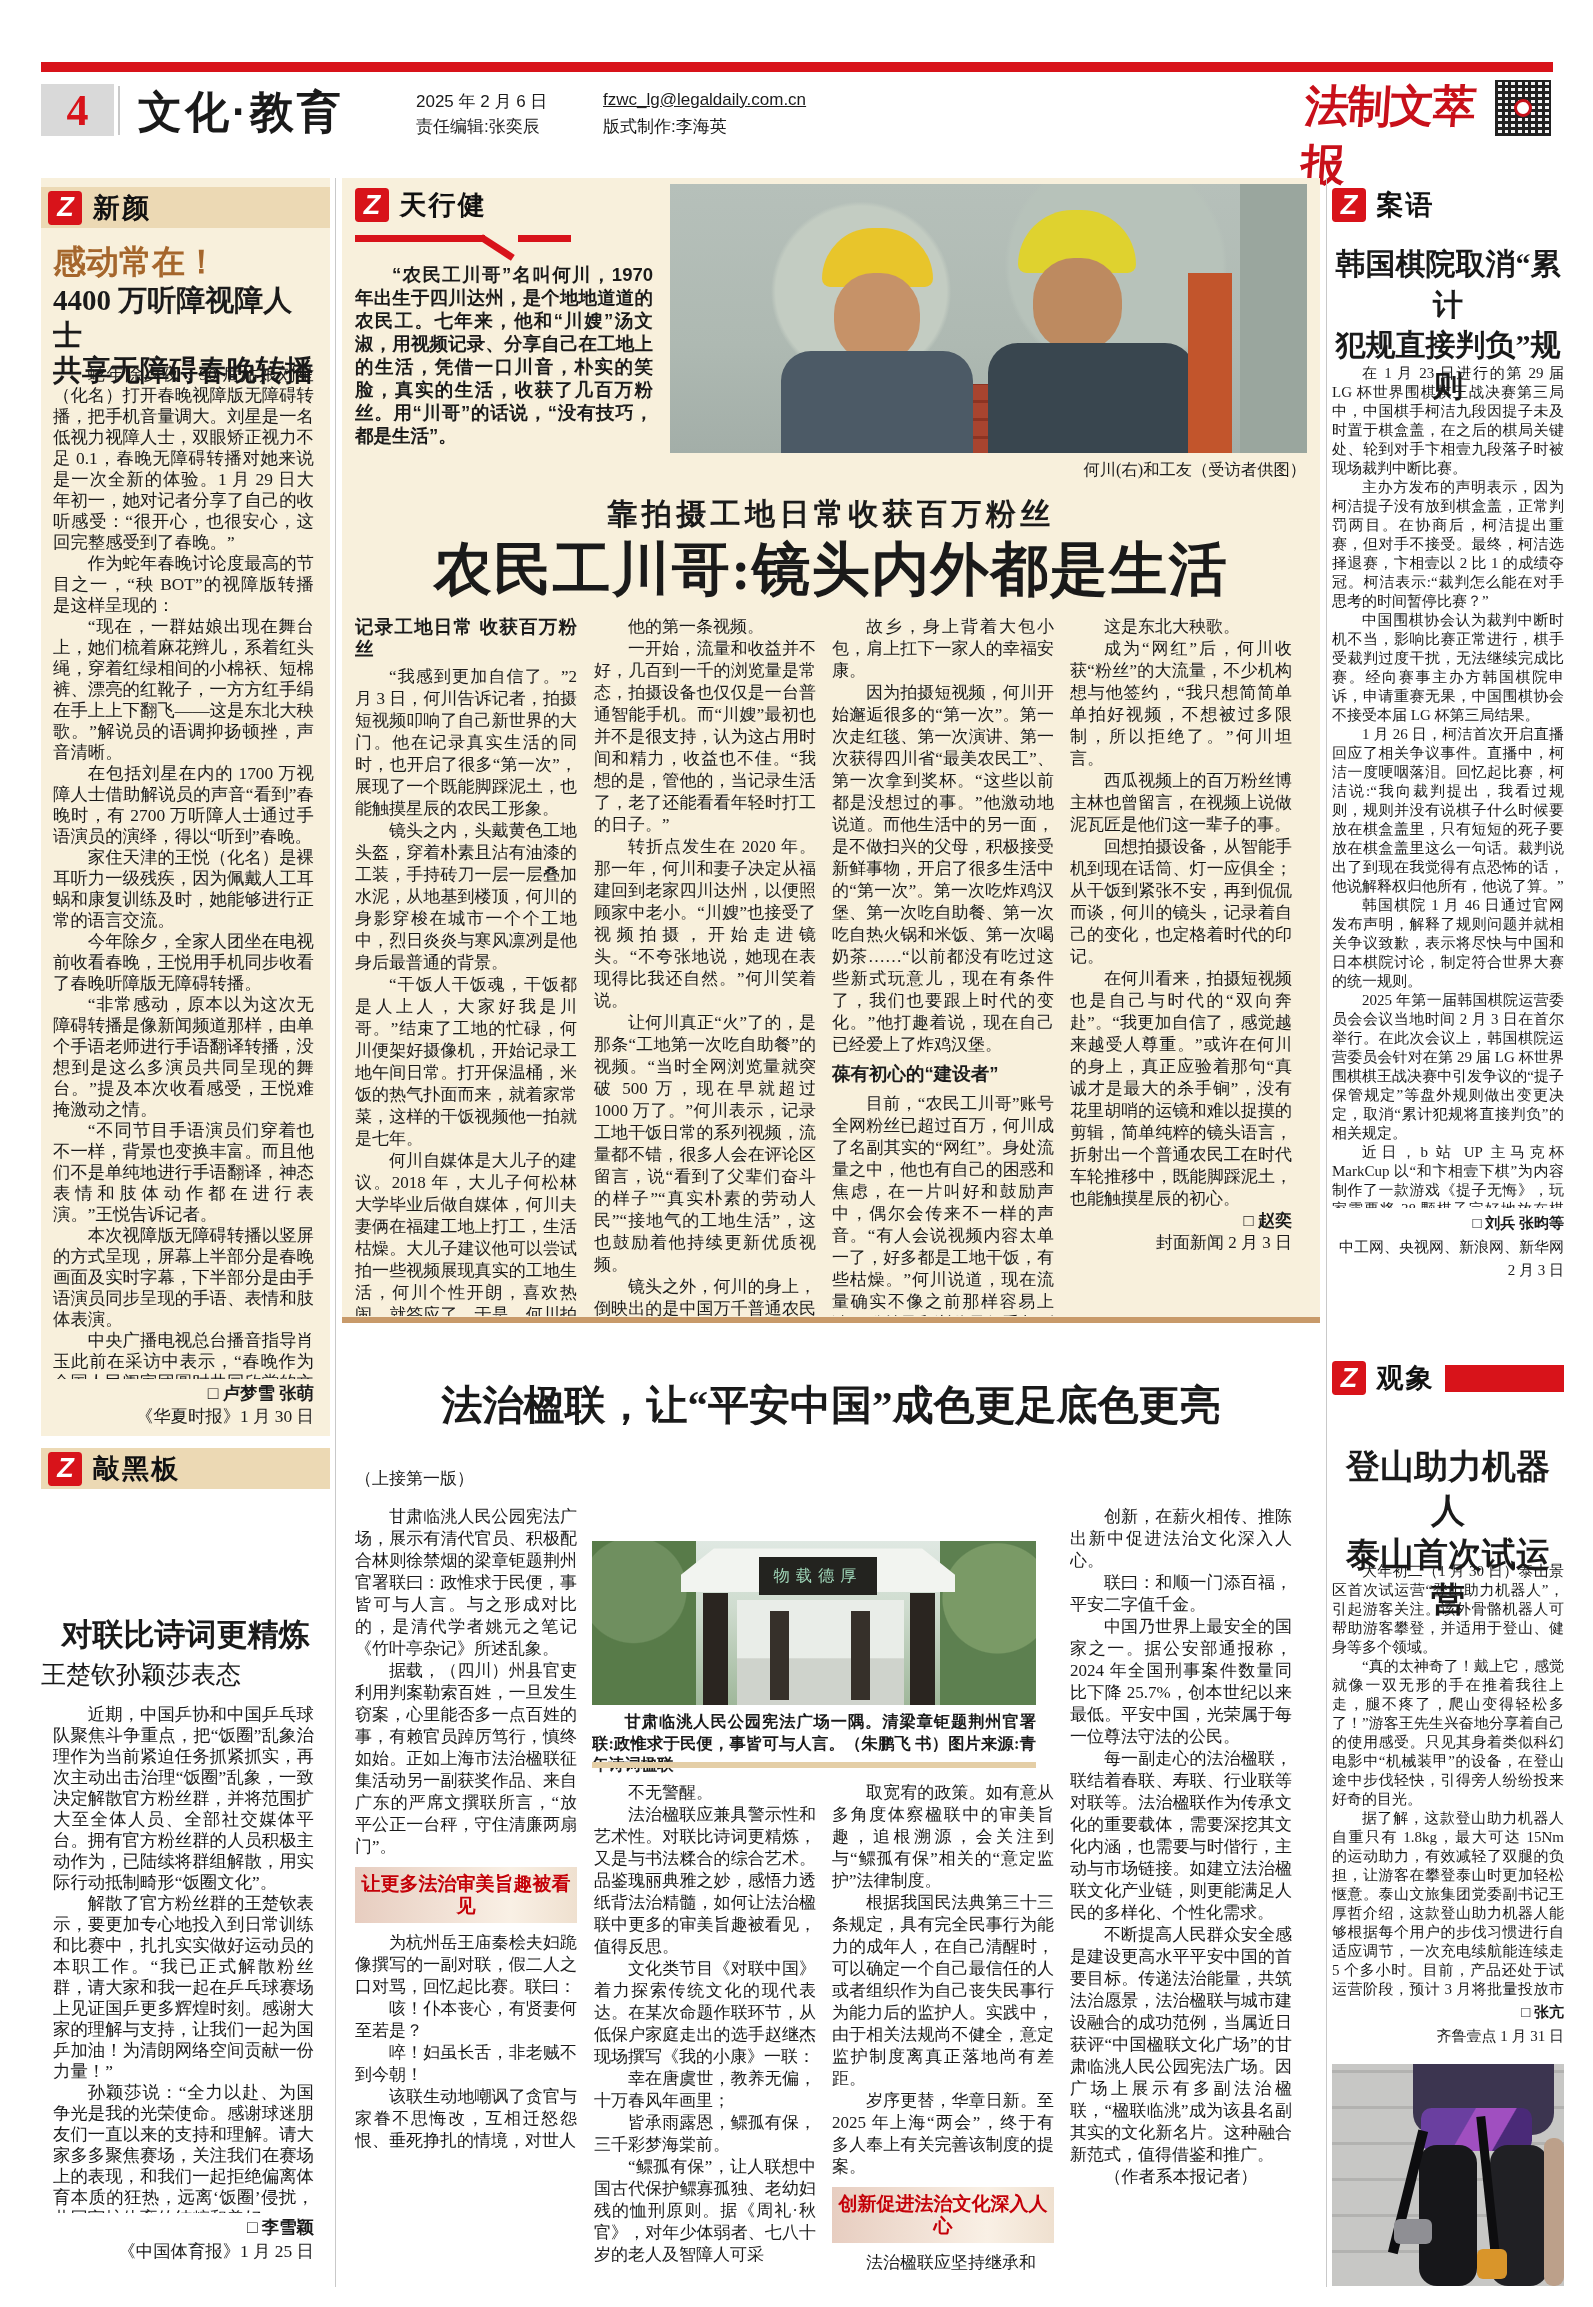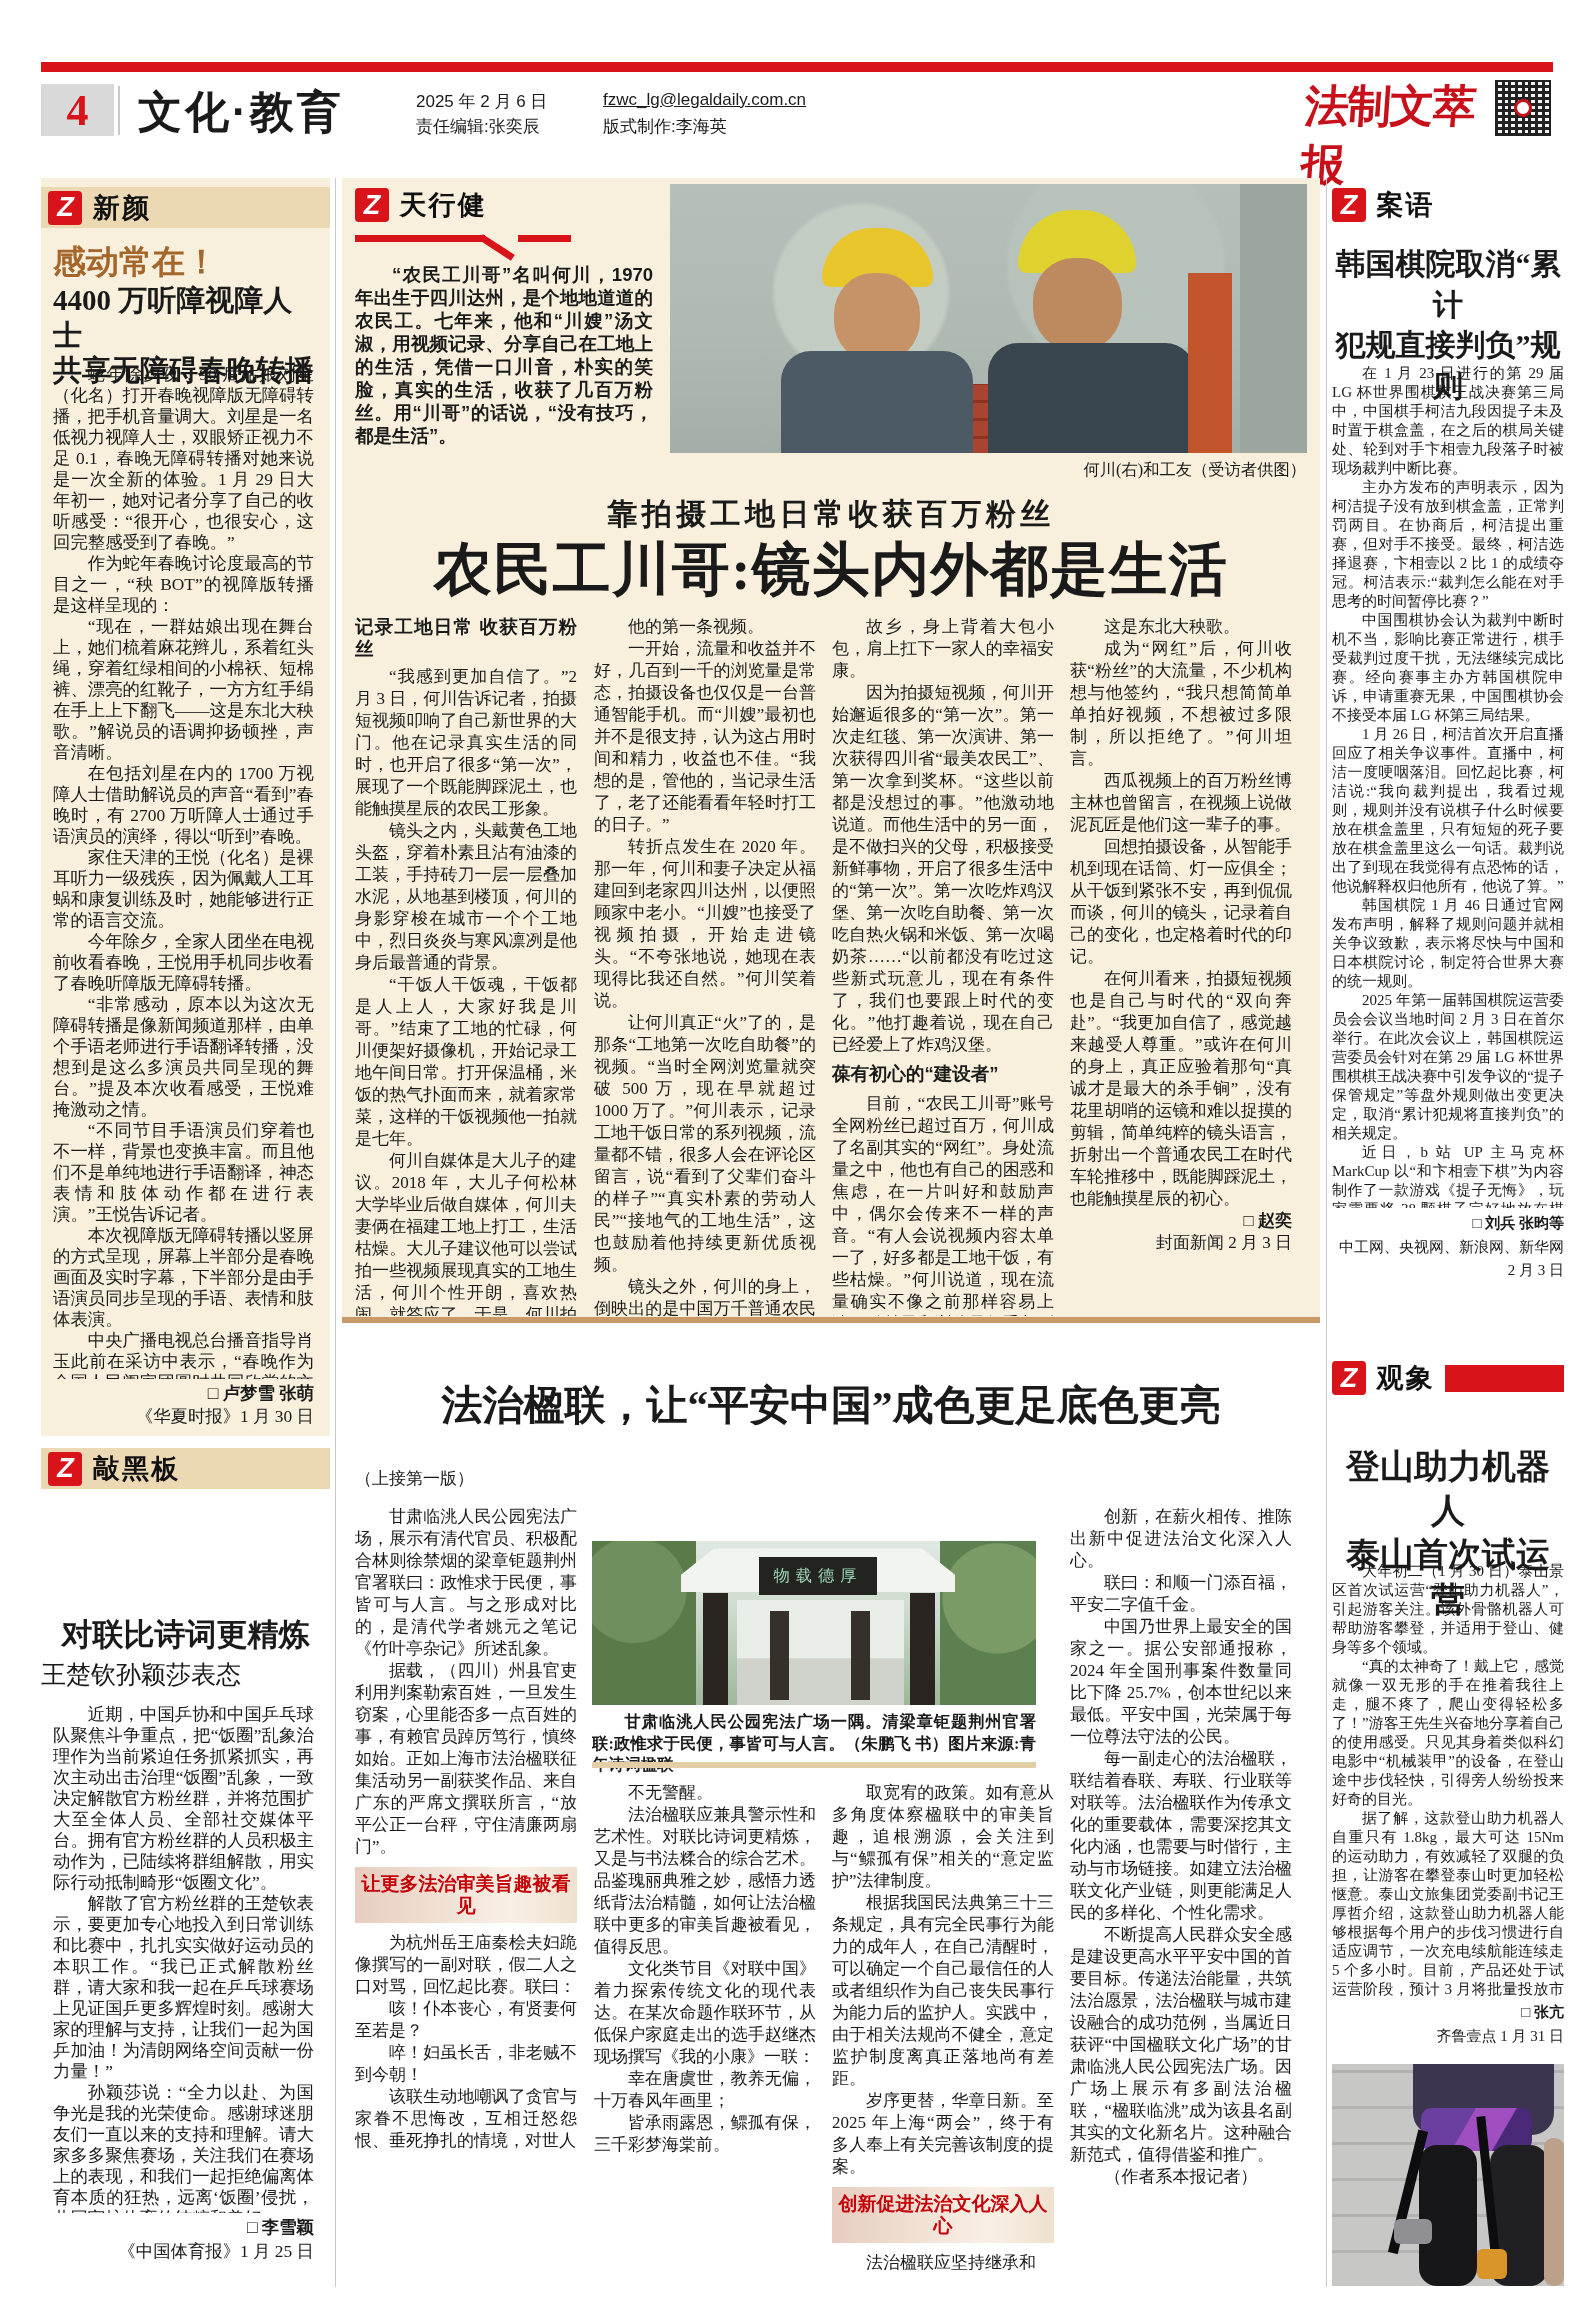--- a/index.html
+++ b/index.html
@@ -206,20 +206,21 @@
     <p style="text-indent:2em;">甘肃临洮人民公园宪法广场一隅。清梁章钜题荆州官署联:政惟求于民便，事皆可与人言。（朱鹏飞 书）图片来源:青年诗词楹联</p>
   </div>
   <div class="abs" style="left:592px;top:1762px;width:444px;height:6px;background:#e4ceA6;"></div>
 
   <div class="abs colflow t-mid" style="left:594px;top:1782px;width:222px;height:488px;">
       <p>不无警醒。</p>
       <p>法治楹联应兼具警示性和艺术性。对联比诗词更精炼，又是与书法糅合的综合艺术。品鉴瑰丽典雅之妙，感悟力透纸背法治精髓，如何让法治楹联中更多的审美旨趣被看见，值得反思。</p>
       <p>文化类节目《对联中国》着力探索传统文化的现代表达。在某次命题作联环节，从低保户家庭走出的选手赵继杰现场撰写《我的小康》一联：</p>
       <p>幸在唐虞世，教养无偏，十万春风年画里；</p>
       <p>皆承雨露恩，鳏孤有保，三千彩梦海棠前。</p>
+      <p>“鳏孤有保”，让人联想中国古代保护鳏寡孤独、老幼妇残的恤刑原则。据《周礼·秋官》，对年少体弱者、七八十岁的老人及智障人可采</p>
     </div>
   <div class="abs colflow t-mid" style="left:832px;top:1782px;width:222px;height:488px;">
     <div>
         <p>取宽宥的政策。如有意从多角度体察楹联中的审美旨趣，追根溯源，会关注到与“鳏孤有保”相关的“意定监护”法律制度。</p>
         <p>根据我国民法典第三十三条规定，具有完全民事行为能力的成年人，在自己清醒时，可以确定一个自己最信任的人或者组织作为自己丧失民事行为能力后的监护人。实践中，由于相关法规尚不健全，意定监护制度离真正落地尚有差距。</p>
         <p>岁序更替，华章日新。至 2025 年上海“两会”，终于有多人奉上有关完善该制度的提案。</p>
       </div>
     <div class="redbox">创新促进法治文化深入人心</div>
     <div>
         <p>法治楹联应坚持继承和</p>

